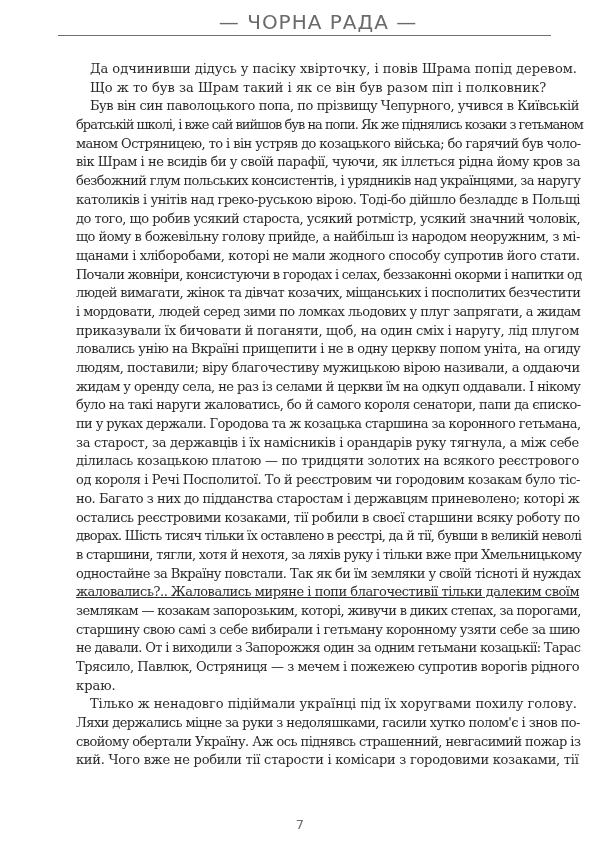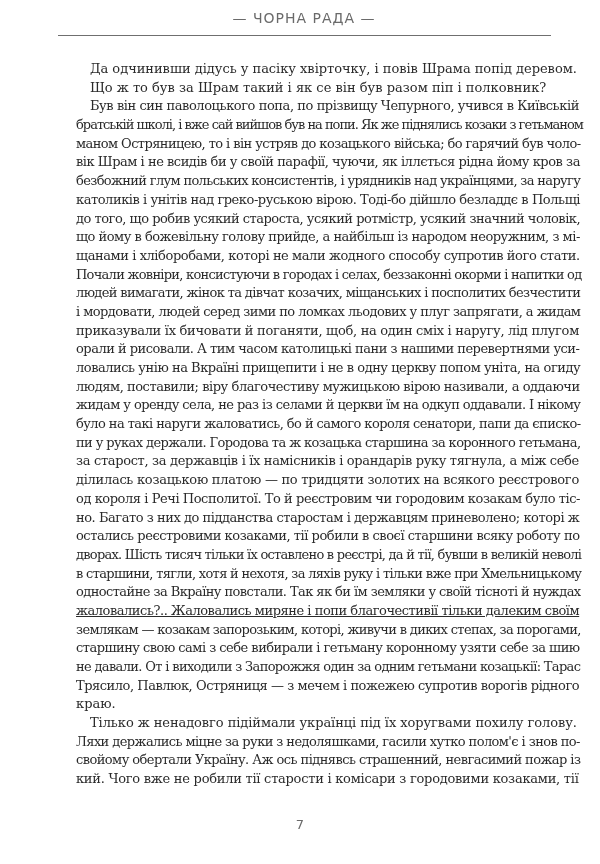--- a/index.html
+++ b/index.html
@@ -1,20 +1,20 @@
 <!DOCTYPE html>
 <html><head>
 <meta charset="utf-8">
 <style>
   html, body { margin:0; padding:0; background:#ffffff; }
   body { width:600px; height:864px; position:relative; overflow:hidden; }
   .running-head {
-    position:absolute; left:58px; top:10px; width:492px;
+    position:absolute; left:72px; top:10px; width:492px;
     text-align:center; font-family:"DejaVu Sans", sans-serif;
-    font-size:14px; letter-spacing:1px; color:#6a6a6a;
+    font-size:20px; letter-spacing:1px; color:#6a6a6a;
   }
   .head-rule {
     position:absolute; left:58px; top:35px; width:493px; height:0;
     border-top:1px solid #6f6f6f;
   }
   .text-block {
     position:absolute; left:76px; top:60px; width:470px;
     font-family:"DejaVu Serif", serif; font-size:13px;
     line-height:18.7px; color:#2a2a2a;
   }
@@ -41,21 +41,20 @@
     <span class="line" style="display: block; width: auto; letter-spacing: -0.474359px;">вік Шрам і не всидів би у своїй парафії, чуючи, як іллється рідна йому кров за</span>
     <span class="line" style="display: block; width: auto; letter-spacing: -0.657895px;">безбожний глум польських консистентів, і урядників над українцями, за наругу</span>
     <span class="line" style="display: block; width: auto; letter-spacing: -0.447368px;">католиків і унітів над греко-руською вірою. Тоді-бо дійшло безладдє в Польщі</span>
     <span class="line" style="display: block; width: auto; letter-spacing: -0.48px;">до того, що робив усякий староста, усякий ротмістр, усякий значний чоловік,</span>
     <span class="line" style="display: block; width: auto; letter-spacing: -0.5px;">що йому в божевільну голову прийде, а найбільш із народом неоружним, з мі-</span>
     <span class="line last" style="display: block; width: auto; letter-spacing: -0.424658px;">щанами і хліборобами, которі не мали жодного способу супротив його стати.</span>
     <span class="line" style="display: block; width: auto; letter-spacing: -0.727273px;">Почали жовніри, консистуючи в городах і селах, беззаконні окорми і напитки од</span>
     <span class="line" style="display: block; width: auto; letter-spacing: -0.626667px;">людей вимагати, жінок та дівчат козачих, міщанських і посполитих безчестити</span>
     <span class="line" style="display: block; width: auto; letter-spacing: -0.540541px;">і мордовати, людей серед зими по ломках льодових у плуг запрягати, а жидам</span>
     <span class="line" style="display: block; width: auto; letter-spacing: -0.297297px;">приказували їх бичовати й поганяти, щоб, на один сміх і наругу, лід плугом</span>
-    <span class="line" style="display: block; width: auto; letter-spacing: -0.5px;">орали й рисовали. А тим часом католицькі пани з нашими перевертнями уси-</span>
     <span class="line" style="display: block; width: auto; letter-spacing: -0.466667px;">ловались унію на Вкраїні прищепити і не в одну церкву попом уніта, на огиду</span>
     <span class="line" style="display: block; width: auto; letter-spacing: -0.450704px;">людям, поставили; віру благочестиву мужицькою вірою називали, а оддаючи</span>
     <span class="line" style="display: block; width: auto; letter-spacing: -0.558442px;">жидам у оренду села, не раз із селами й церкви їм на одкуп оддавали. І нікому</span>
     <span class="line" style="display: block; width: auto; letter-spacing: -0.565789px;">було на такі наруги жаловатись, бо й самого короля сенатори, папи да єписко-</span>
     <span class="line" style="display: block; width: auto; letter-spacing: -0.594595px;">пи у руках держали. Городова та ж козацька старшина за коронного гетьмана,</span>
     <span class="line" style="display: block; width: auto; letter-spacing: -0.337662px;">за старост, за державців і їх намісників і орандарів руку тягнула, а між себе</span>
     <span class="line" style="display: block; width: auto; letter-spacing: -0.285714px;">ділилась козацькою платою — по тридцяти золотих на всякого реєстрового</span>
     <span class="line" style="display: block; width: auto; letter-spacing: -0.44px;">од короля і Речі Посполитої. То й реєстровим чи городовим козакам було тіс-</span>
     <span class="line" style="display: block; width: auto; letter-spacing: -0.459459px;">но. Багато з них до підданства старостам і державцям приневолено; которі ж</span>
     <span class="line" style="display: block; width: auto; letter-spacing: -0.459459px;">остались реєстровими козаками, тії робили в своєї старшини всяку роботу по</span>

